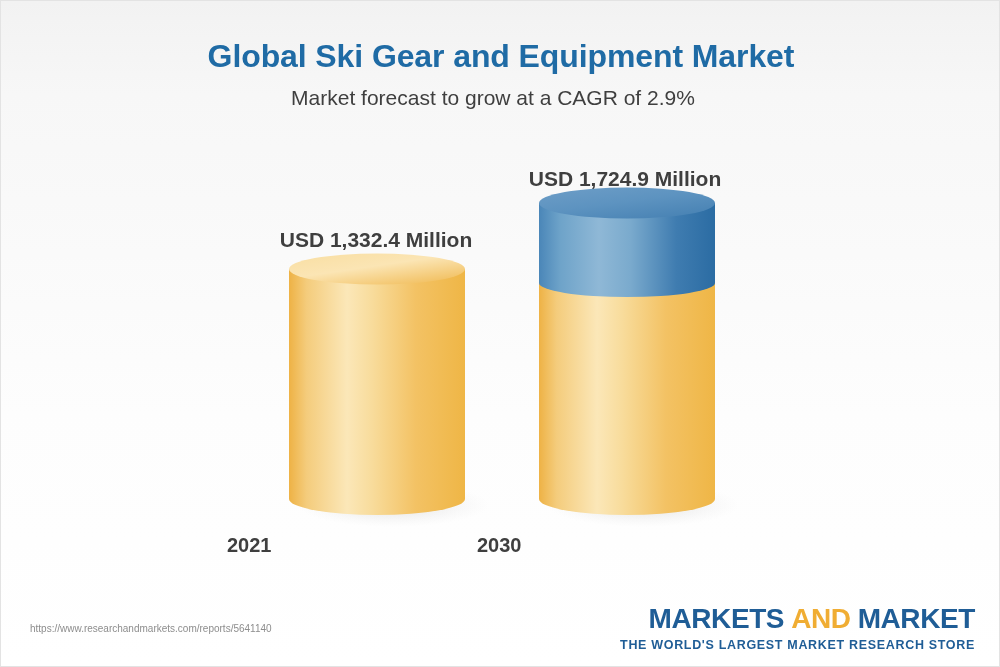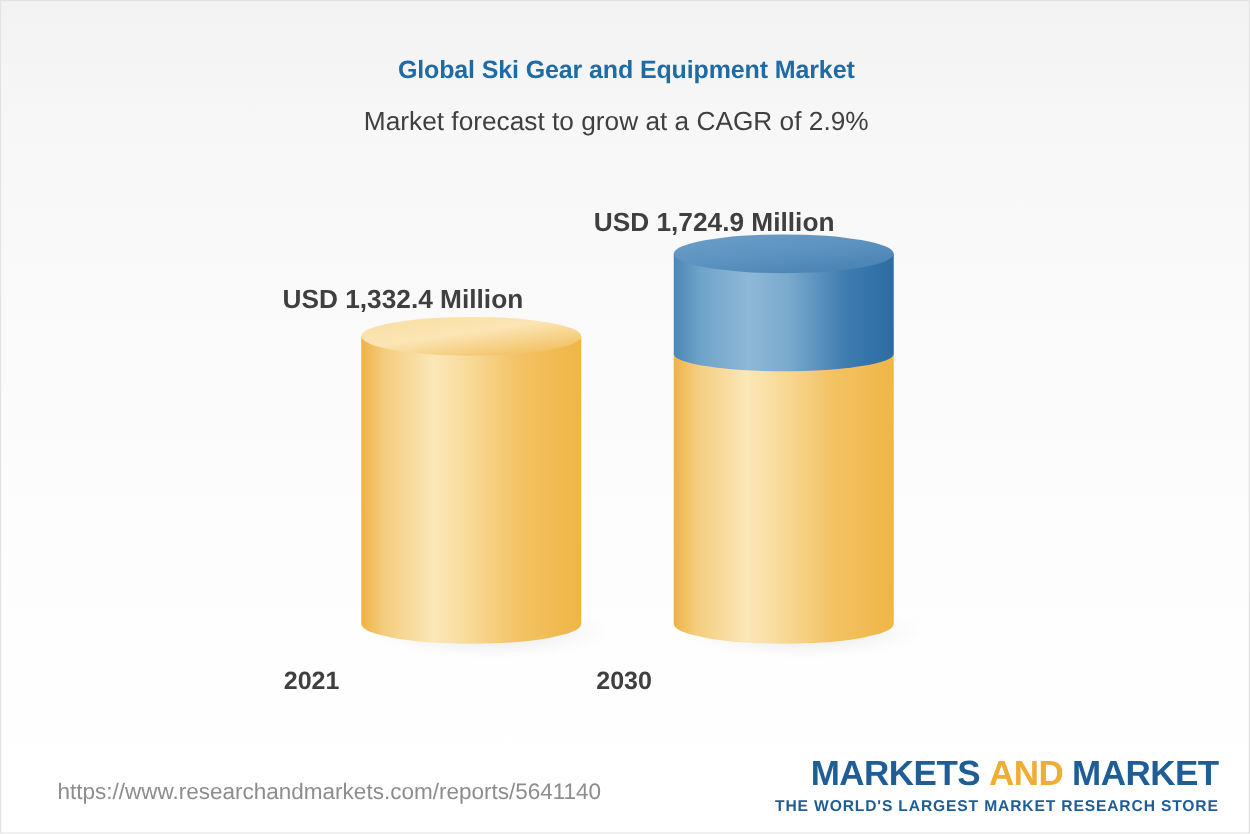--- a/index.html
+++ b/index.html
@@ -23,21 +23,21 @@
 
   
   .header {
     position: absolute;
     top: 38px;
     left: 0;
     width: 1000px;
     text-align: center;
   }
   .chart-title {
-    font-size: 20px;
+    font-size: 32px;
     font-weight: bold;
     color: #1f6ba5;
     letter-spacing: -0.1px;
     line-height: 34px;
     margin: 0;
   }
   .chart-subtitle {
     font-size: 21px;
     font-weight: normal;
     color: #3f3f3f;
@@ -51,21 +51,21 @@
     left: 0;
     top: 0;
     width: 1000px;
     height: 667px;
   }
 
   
   .value-label {
     position: absolute;
     width: 300px;
-    text-align: left;
+    text-align: center;
     font-size: 21px;
     font-weight: bold;
     color: #3f3f3f;
     white-space: nowrap;
   }
 
   
   .cat-label {
     position: absolute;
     width: 300px;
@@ -78,24 +78,23 @@
   .cyl-svg {
     position: absolute;
     overflow: visible;
   }
 
   
   .footer-url {
     position: absolute;
     left: 29px;
     top: 622px;
-    font-size: 18px;
+    font-size: 10px;
     color: #8d8d8d;
     white-space: nowrap;
-    margin-left: 16px;
   }
 
   .logo {
     position: absolute;
     right: 24px;
     top: 604px;
     text-align: right;
     line-height: 1;
   }
   .logo-main {

